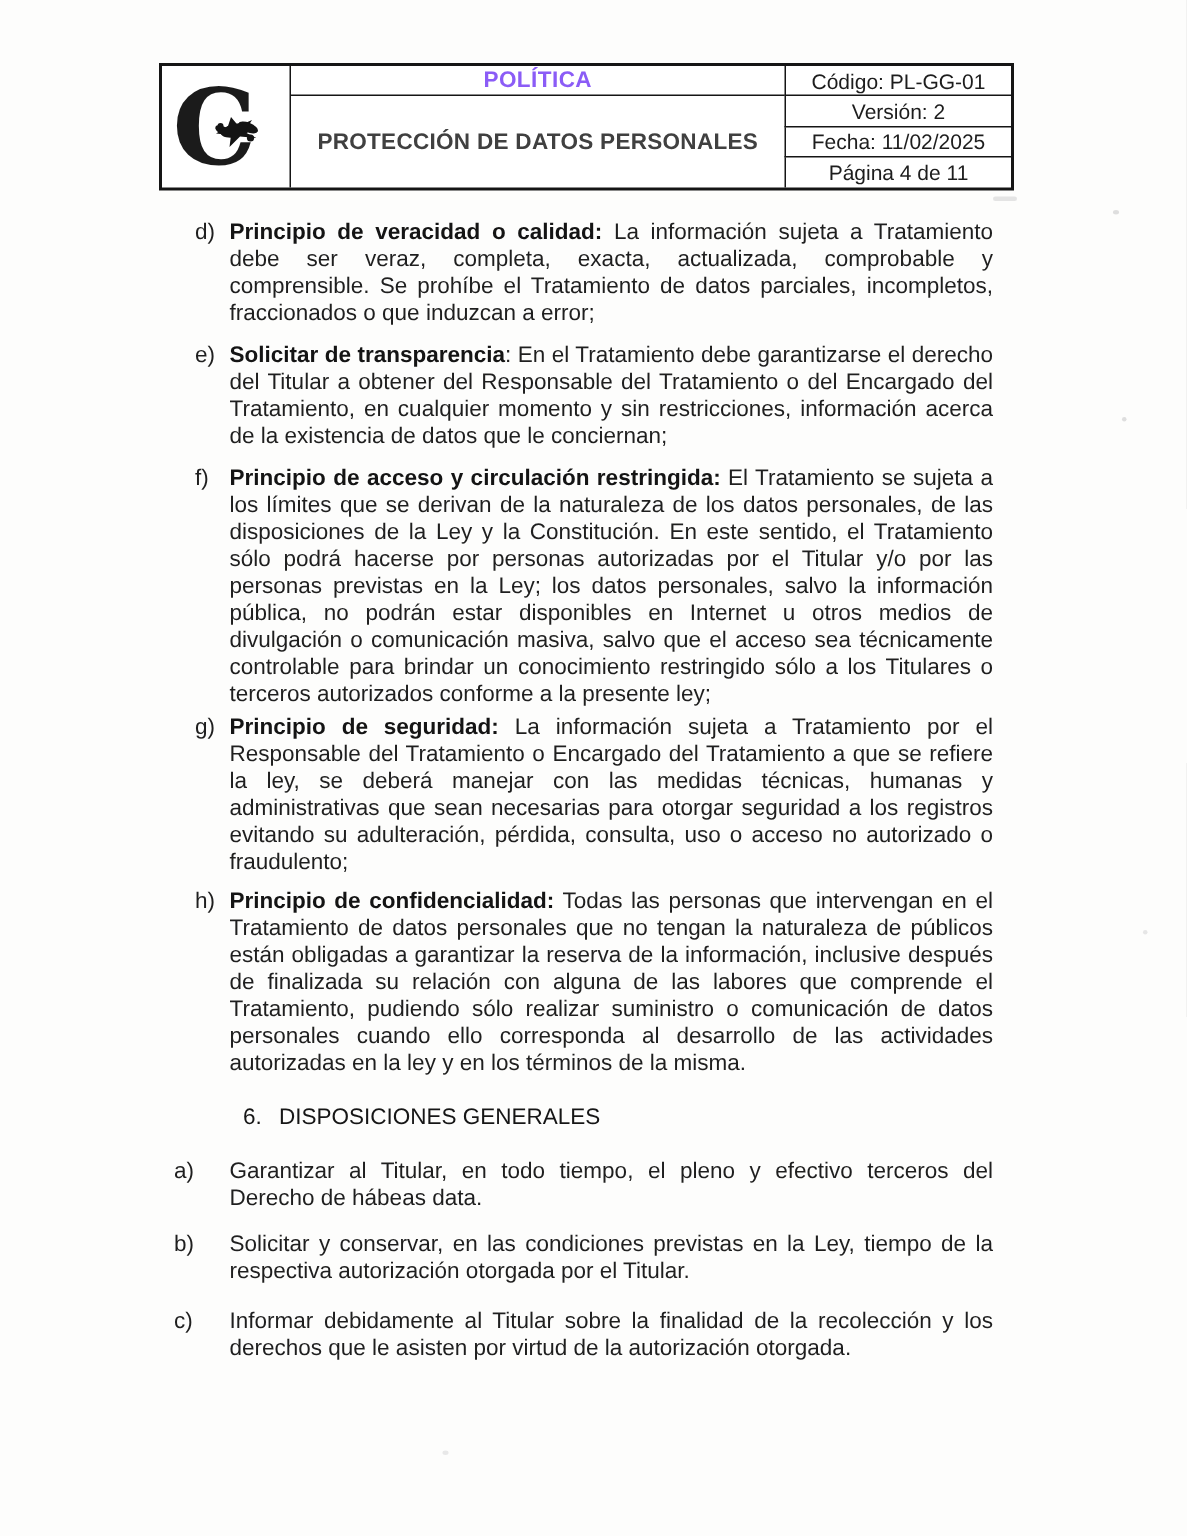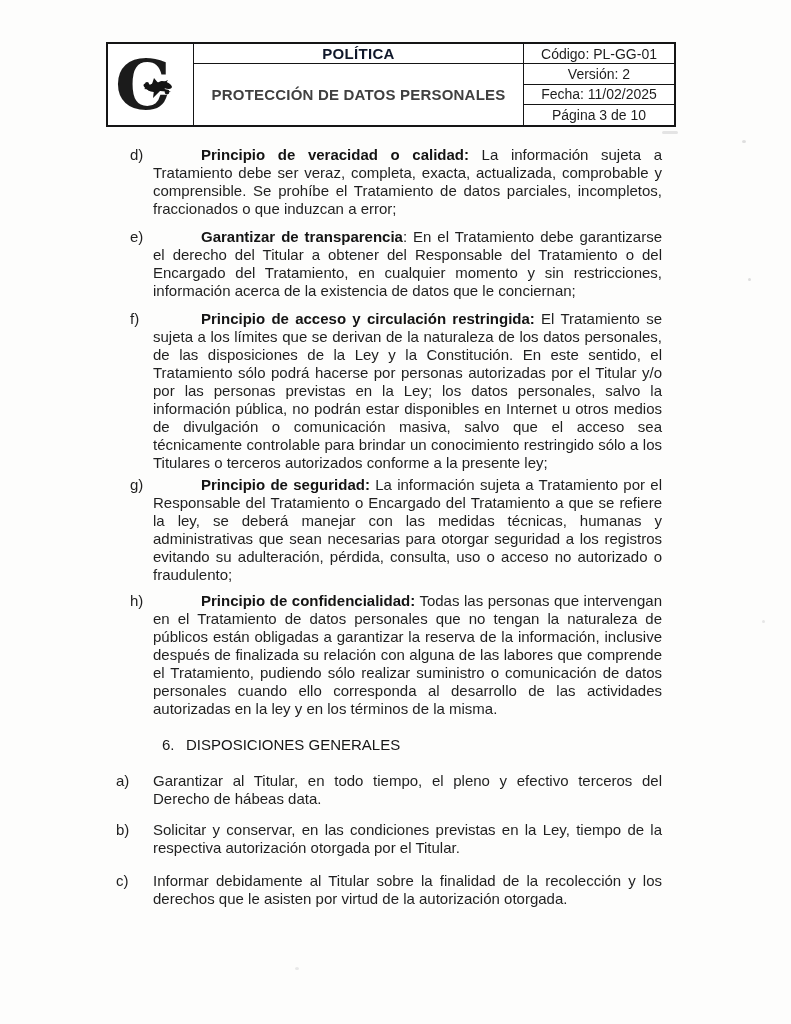--- a/index.html
+++ b/index.html
@@ -25,21 +25,21 @@
     background:#fff;
   }
   .hdr-cell { display:flex; align-items:center; justify-content:center; }
   .cell-logo {
     grid-column:1; grid-row:1/5;
     border-right:1.5px solid #151515;
   }
   .cell-doctype {
     grid-column:2; grid-row:1/2;
     border-bottom:1.5px solid #151515;
-    font-weight:bold; font-size:15px; letter-spacing:.3px; color:#0f172a;
+    font-weight:bold; font-size:15px; letter-spacing:.3px; color:#8b5cf6;
   }
   .cell-doctitle {
     grid-column:2; grid-row:2/5;
     font-weight:bold; font-size:15px; letter-spacing:.2px; color:#404040;
   }
   .cell-meta {
     grid-column:3;
     border-left:1.5px solid #151515;
     border-bottom:1.5px solid #151515;
     font-size:14px; color:#1d1d1d;
@@ -49,21 +49,21 @@
   .logo-wrap { width:72px; height:72px; position:relative; }
 
   
   .doc-body {
     position:absolute; left:0; top:146px; width:791px;
     font-size:15px; line-height:18px; color:#1f1f1f;
   }
   .item { display:flex; }
   .item .letter { flex:0 0 auto; color:#1f1f1f; }
   .item .text  { flex:1 1 auto; text-align:justify; }
-  .item .text b { color:#141414;margin-left:48px; }
+  .item .text b { color:#141414; }
 
   .principle { margin-left:130px; width:532px; }
   .principle .letter { width:23px; }
 
   .duty { margin-left:116px; width:546px; }
   .duty .letter { width:37px; }
 
   .p-d, .p-e { margin-bottom:10px; }
   .p-f { margin-bottom:4px; }
   .p-g { margin-bottom:8px; }
@@ -109,33 +109,33 @@
         </svg>
       </div>
     </div>
 
     <div class="hdr-cell cell-doctype">POLÍTICA</div>
     <div class="hdr-cell cell-doctitle">PROTECCIÓN DE DATOS PERSONALES</div>
 
     <div class="hdr-cell cell-meta" style="grid-row:1">Código: PL-GG-01</div>
     <div class="hdr-cell cell-meta" style="grid-row:2">Versión: 2</div>
     <div class="hdr-cell cell-meta" style="grid-row:3">Fecha: 11/02/2025</div>
-    <div class="hdr-cell cell-meta last" style="grid-row:4">Página 3 de 10</div>
+    <div class="hdr-cell cell-meta last" style="grid-row:4">Página 4 de 11</div>
   </div>
 
   <div class="doc-body">
 
     <div class="item principle p-d">
       <span class="letter">d)</span>
       <p class="text"><b>Principio de veracidad o calidad:</b><span> La información sujeta a Tratamiento debe ser veraz, completa, exacta, actualizada, comprobable y comprensible. Se prohíbe el Tratamiento de datos parciales, incompletos, fraccionados o que induzcan a error;</span></p>
     </div>
 
     <div class="item principle p-e">
       <span class="letter">e)</span>
-      <p class="text"><b>Garantizar de transparencia</b><span>: En el Tratamiento debe garantizarse el derecho del Titular a obtener del Responsable del Tratamiento o del Encargado del Tratamiento, en cualquier momento y sin restricciones, información acerca de la existencia de datos que le conciernan;</span></p>
+      <p class="text"><b>Solicitar de transparencia</b><span>: En el Tratamiento debe garantizarse el derecho del Titular a obtener del Responsable del Tratamiento o del Encargado del Tratamiento, en cualquier momento y sin restricciones, información acerca de la existencia de datos que le conciernan;</span></p>
     </div>
 
     <div class="item principle p-f">
       <span class="letter">f)</span>
       <p class="text"><b>Principio de acceso y circulación restringida:</b><span> El Tratamiento se sujeta a los límites que se derivan de la naturaleza de los datos personales, de las disposiciones de la Ley y la Constitución. En este sentido, el Tratamiento sólo podrá hacerse por personas autorizadas por el Titular y/o por las personas previstas en la Ley; los datos personales, salvo la información pública, no podrán estar disponibles en Internet u otros medios de divulgación o comunicación masiva, salvo que el acceso sea técnicamente controlable para brindar un conocimiento restringido sólo a los Titulares o terceros autorizados conforme a la presente ley;</span></p>
     </div>
 
     <div class="item principle p-g">
       <span class="letter">g)</span>
       <p class="text"><b>Principio de seguridad:</b><span> La información sujeta a Tratamiento por el Responsable del Tratamiento o Encargado del Tratamiento a que se refiere la ley, se deberá manejar con las medidas técnicas, humanas y administrativas que sean necesarias para otorgar seguridad a los registros evitando su adulteración, pérdida, consulta, uso o acceso no autorizado o fraudulento;</span></p>

